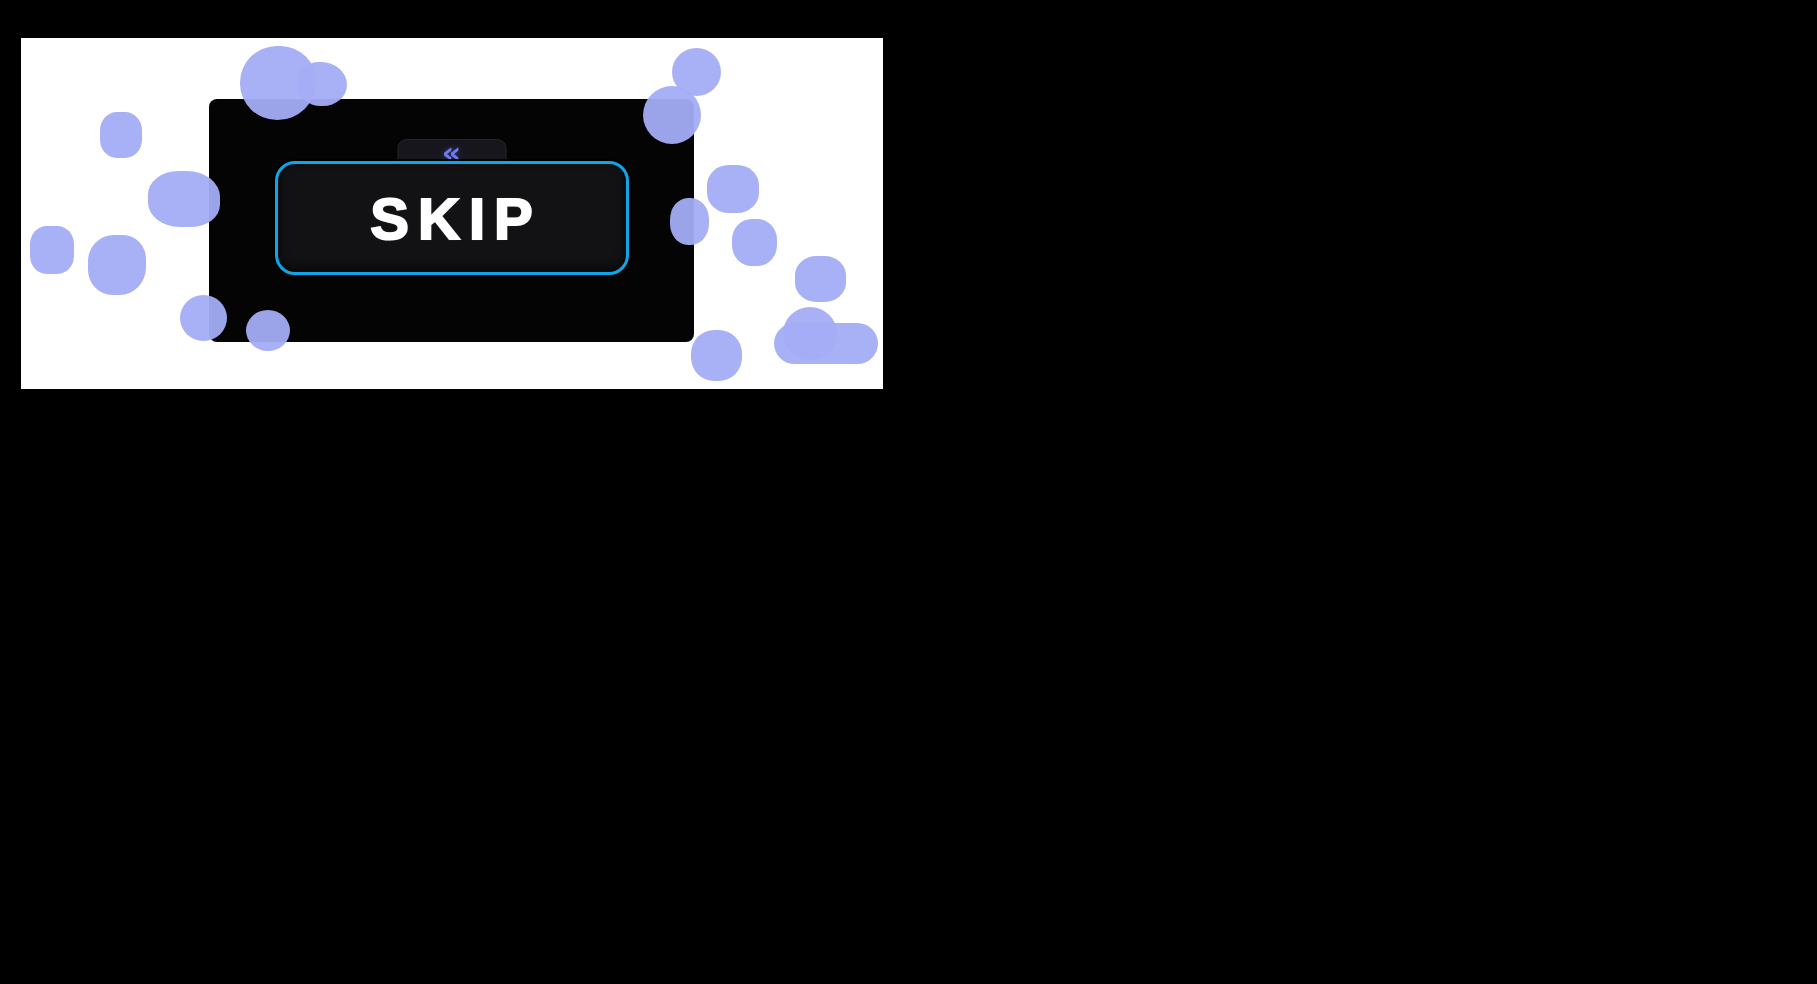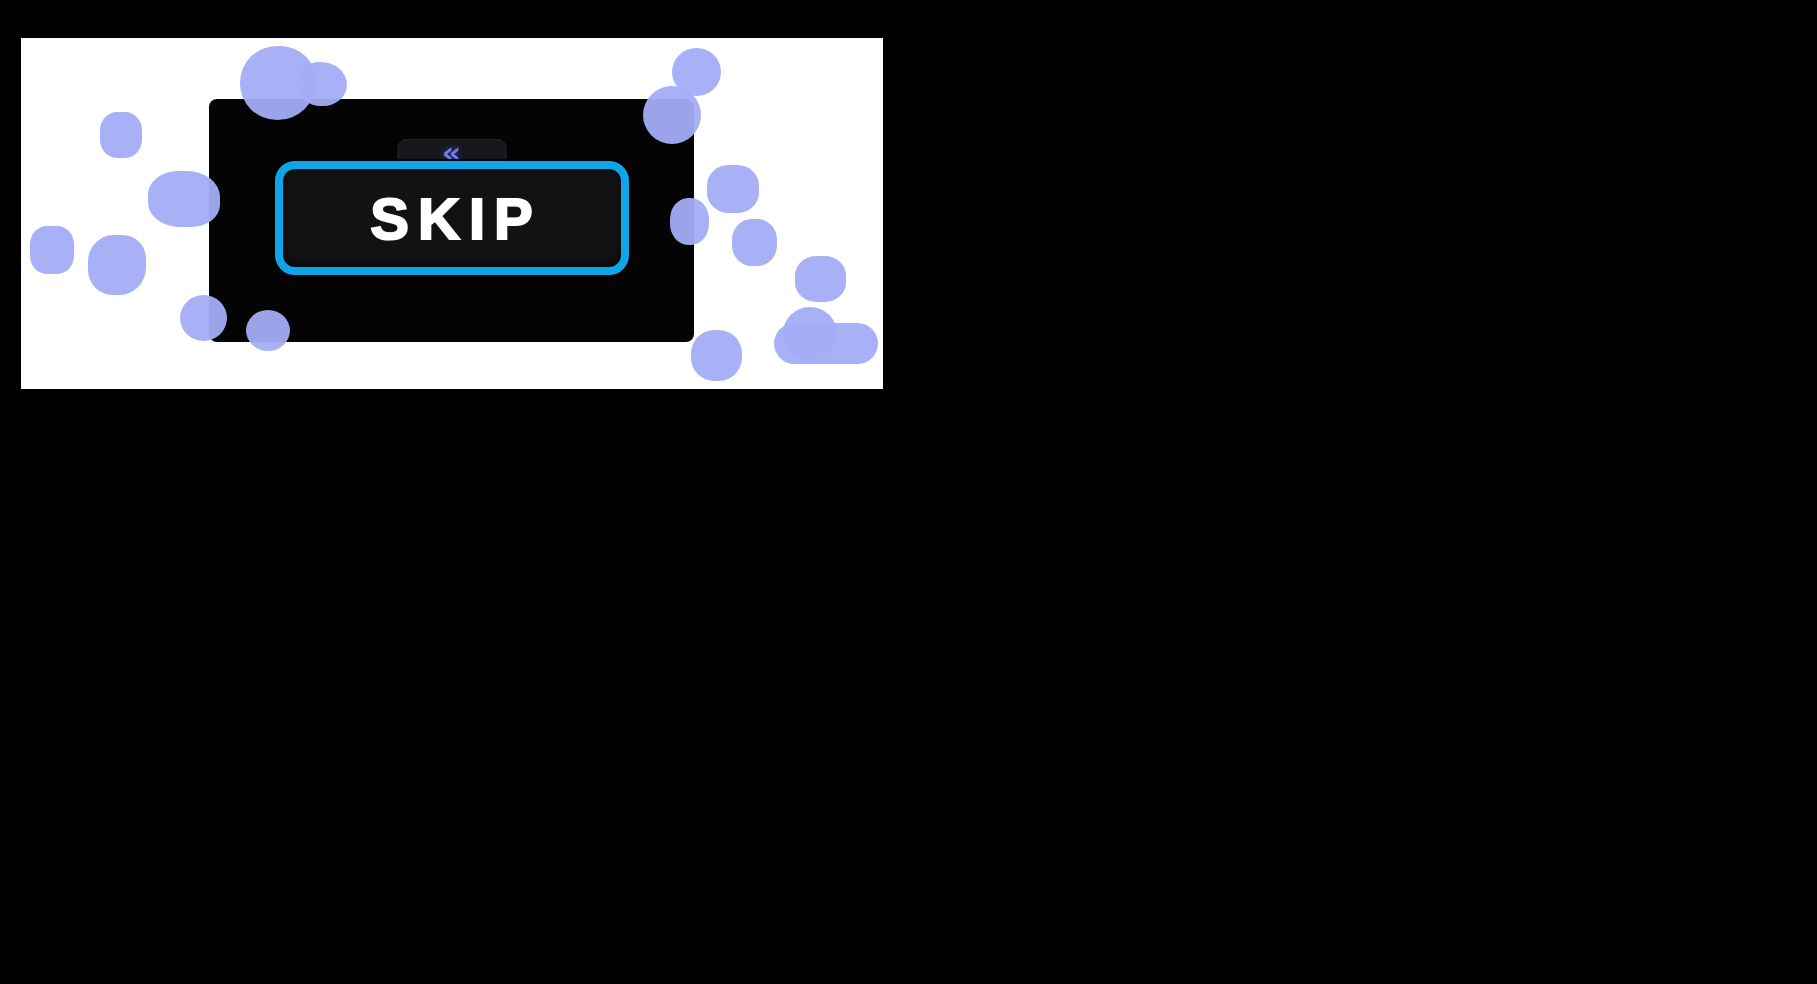--- a/index.html
+++ b/index.html
@@ -59,21 +59,21 @@
     text-shadow: 0 0 6px rgba(110,121,243,0.45);
     user-select: none;
   }
   .skip-btn {
     position: absolute;
     left: 66px;
     top: 62px;
     width: 354px;
     height: 114px;
     background: #121214;
-    border: 8px solid #0ea5e9;
+    border: 3px solid #0ea5e9;
     border-radius: 20px;
     box-shadow: inset 0 -4px 10px rgba(0,0,0,0.6), 0 0 0 2px rgba(0,0,0,0.8);
     display: flex;
     align-items: center;
     justify-content: center;
     cursor: pointer;
     padding: 0;
     z-index: 2;
   }
   .skip-label {

